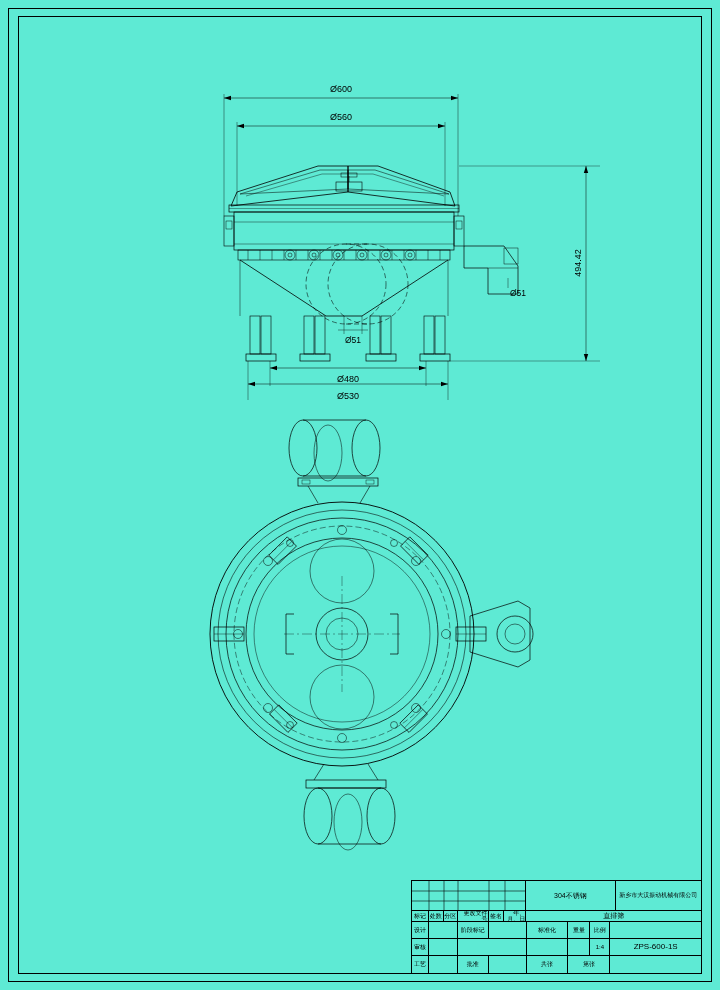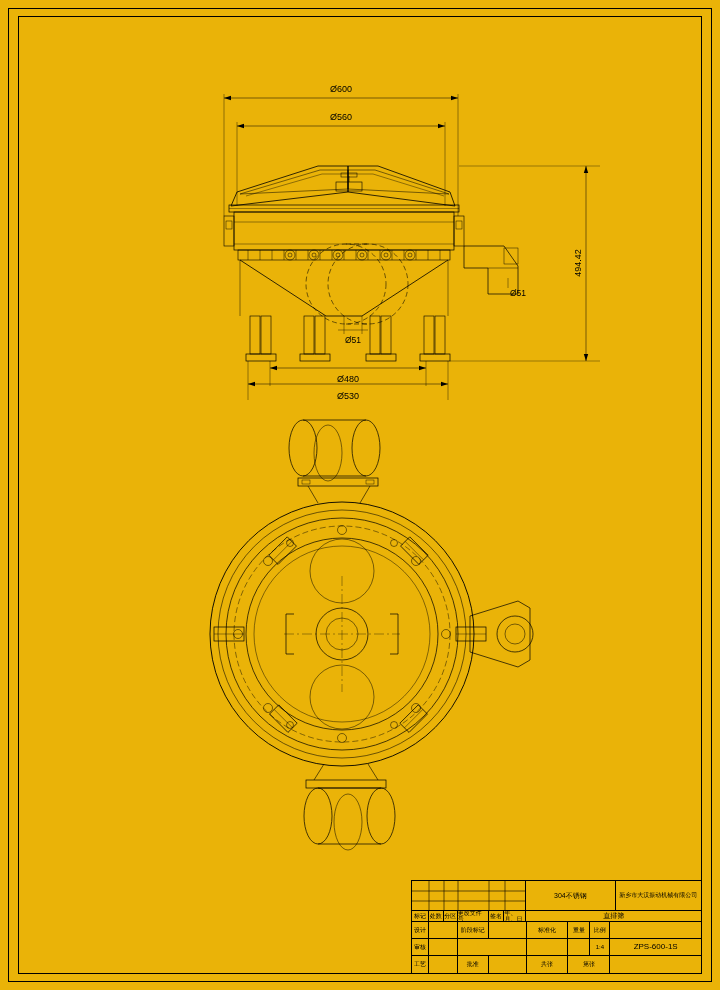--- a/index.html
+++ b/index.html
@@ -1,27 +1,27 @@
 <!DOCTYPE html>
 <html><head>
 <meta charset="utf-8">
 <style>
   html,body{margin:0;padding:0;background:#ffffff;}
   body{width:720px;height:990px;font-family:"Liberation Sans",sans-serif;color:#000;}
-  .sheet{position:relative;width:720px;height:990px;background:#eab308;}
+  .sheet{position:relative;width:720px;height:990px;background:#5eead4;}
   .border-outer{position:absolute;left:8px;top:8px;width:704px;height:974px;border:1px solid #000;box-sizing:border-box;}
   .border-inner{position:absolute;left:18px;top:16px;width:684px;height:958px;border:1px solid #000;box-sizing:border-box;}
 
   .dwg{position:absolute;left:18px;top:16px;width:684px;height:958px;}
   svg{display:block;}
 
   
   .title-block{position:absolute;left:411px;top:880px;width:291px;height:94px;border:1px solid #000;box-sizing:border-box;font-size:6px;}
   .tb-row{display:flex;box-sizing:border-box;}
-  .tb-cell{border-right:1px solid #000;border-bottom:1px solid #000;box-sizing:border-box;display:flex;align-items:center;justify-content:center;text-align:left;overflow:hidden;line-height:1.05;}
+  .tb-cell{border-right:1px solid #000;border-bottom:1px solid #000;box-sizing:border-box;display:flex;align-items:center;justify-content:center;text-align:right;overflow:hidden;line-height:1.05;}
   .tb-cell.last{border-right:none;}
   .tb-cell.nb{border-bottom:none;}
   .big{font-size:8px;}
   .mid{font-size:7px;}
 </style>
 </head>
 <body>
 
 <div class="sheet">
   <div class="border-outer"></div>

